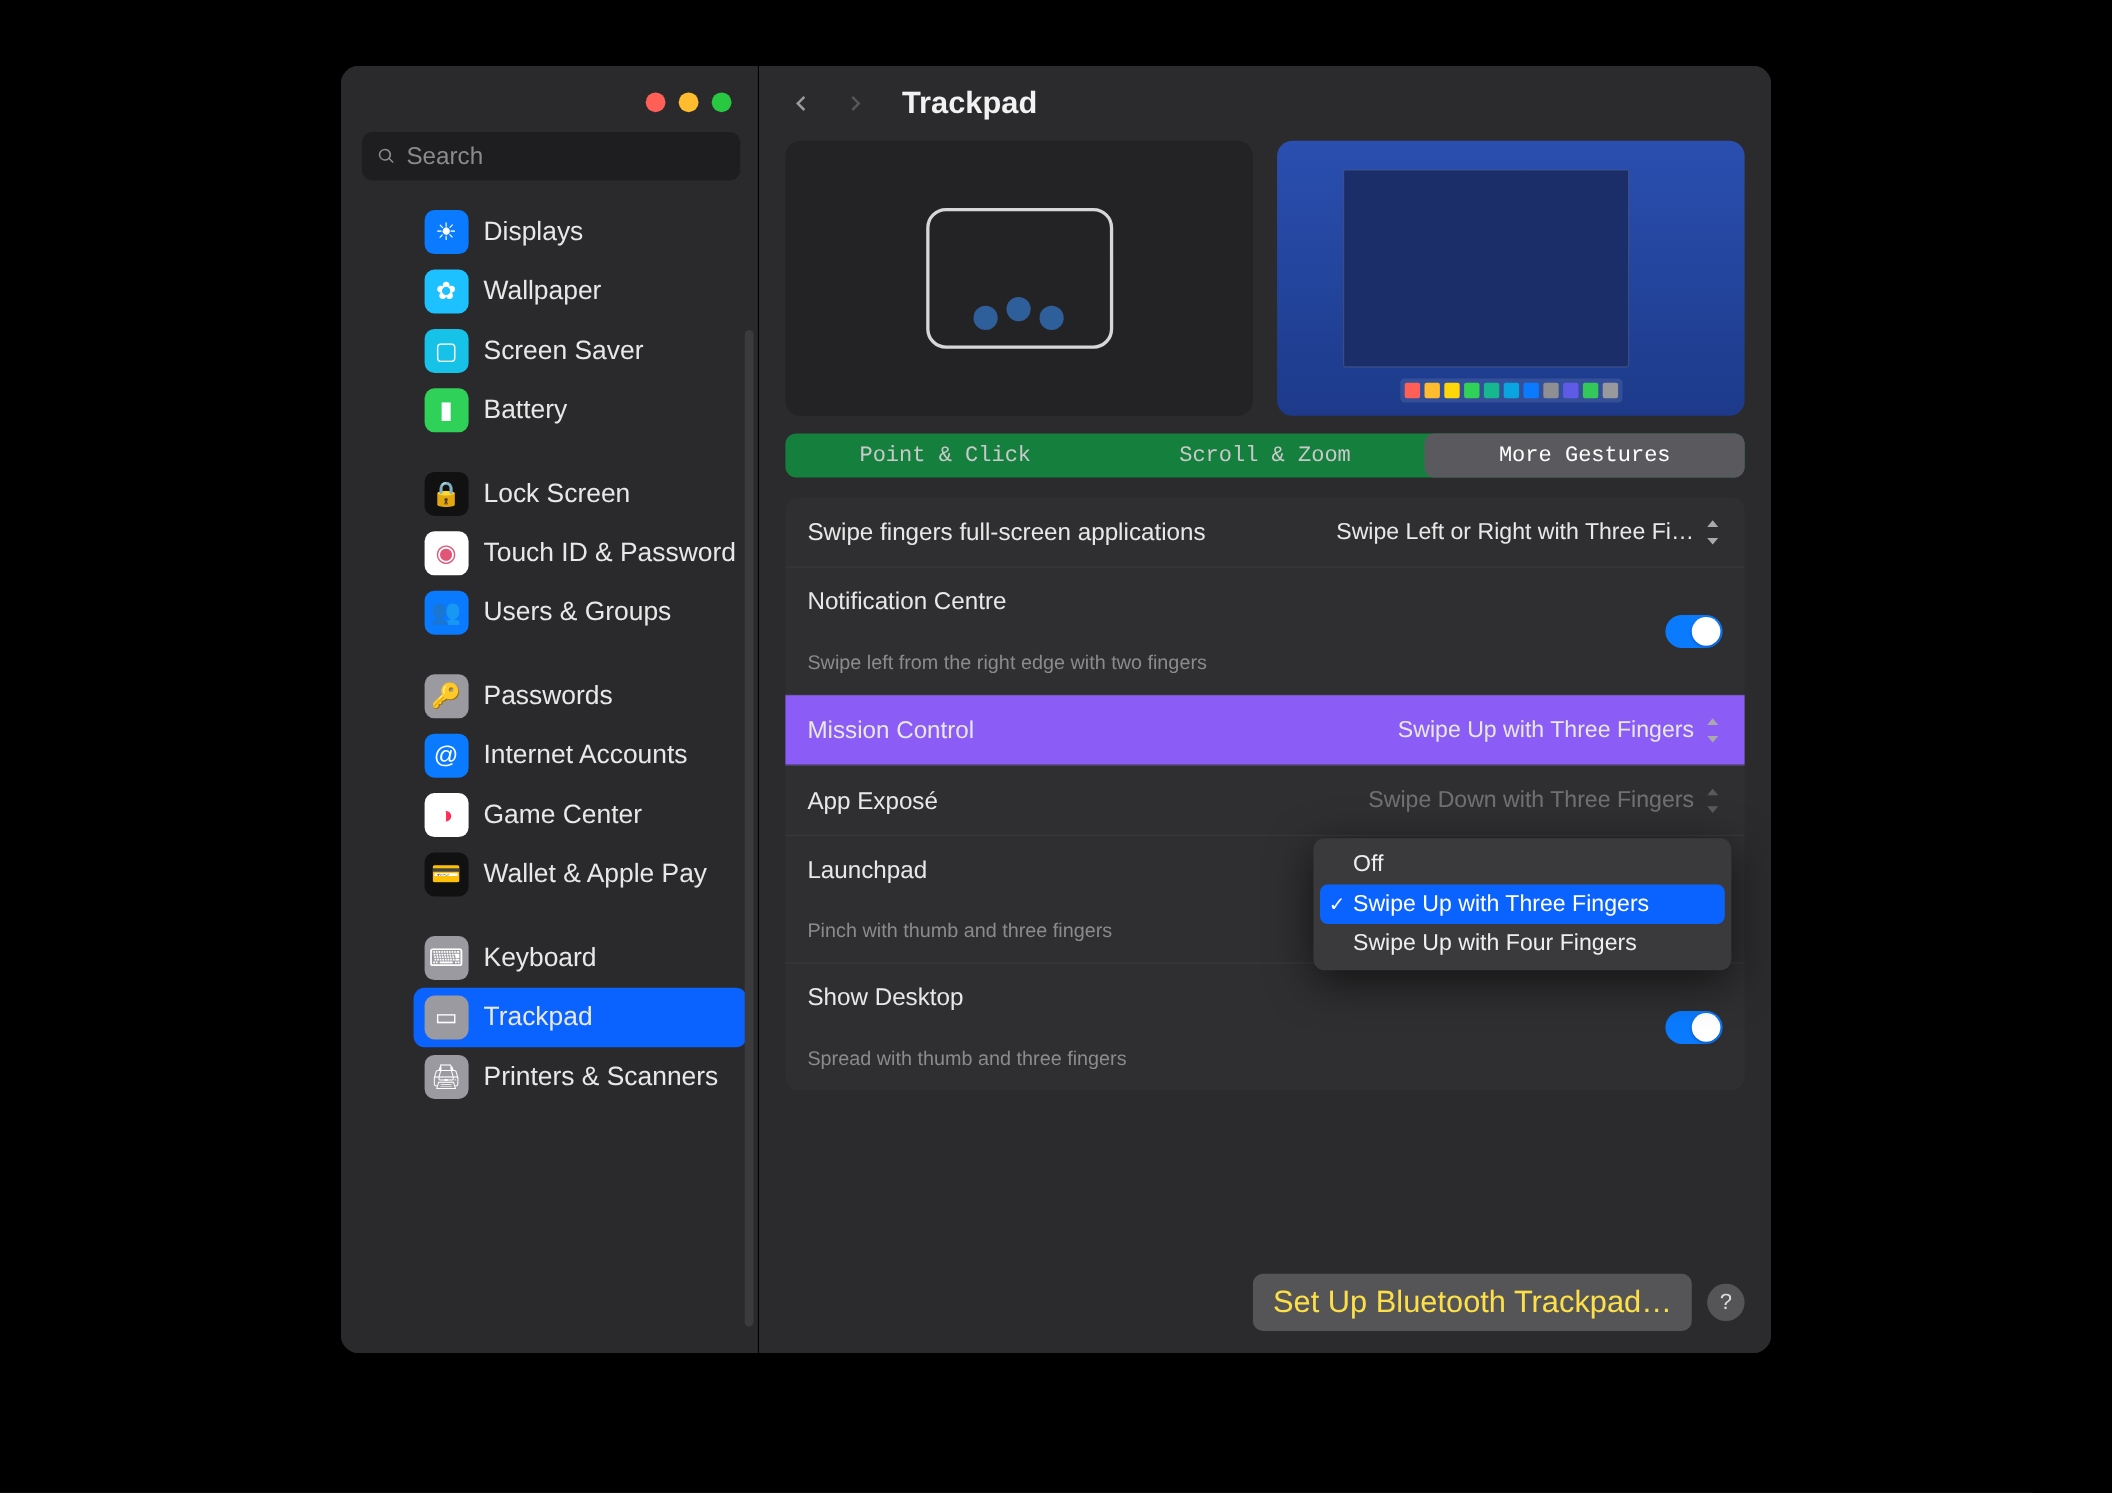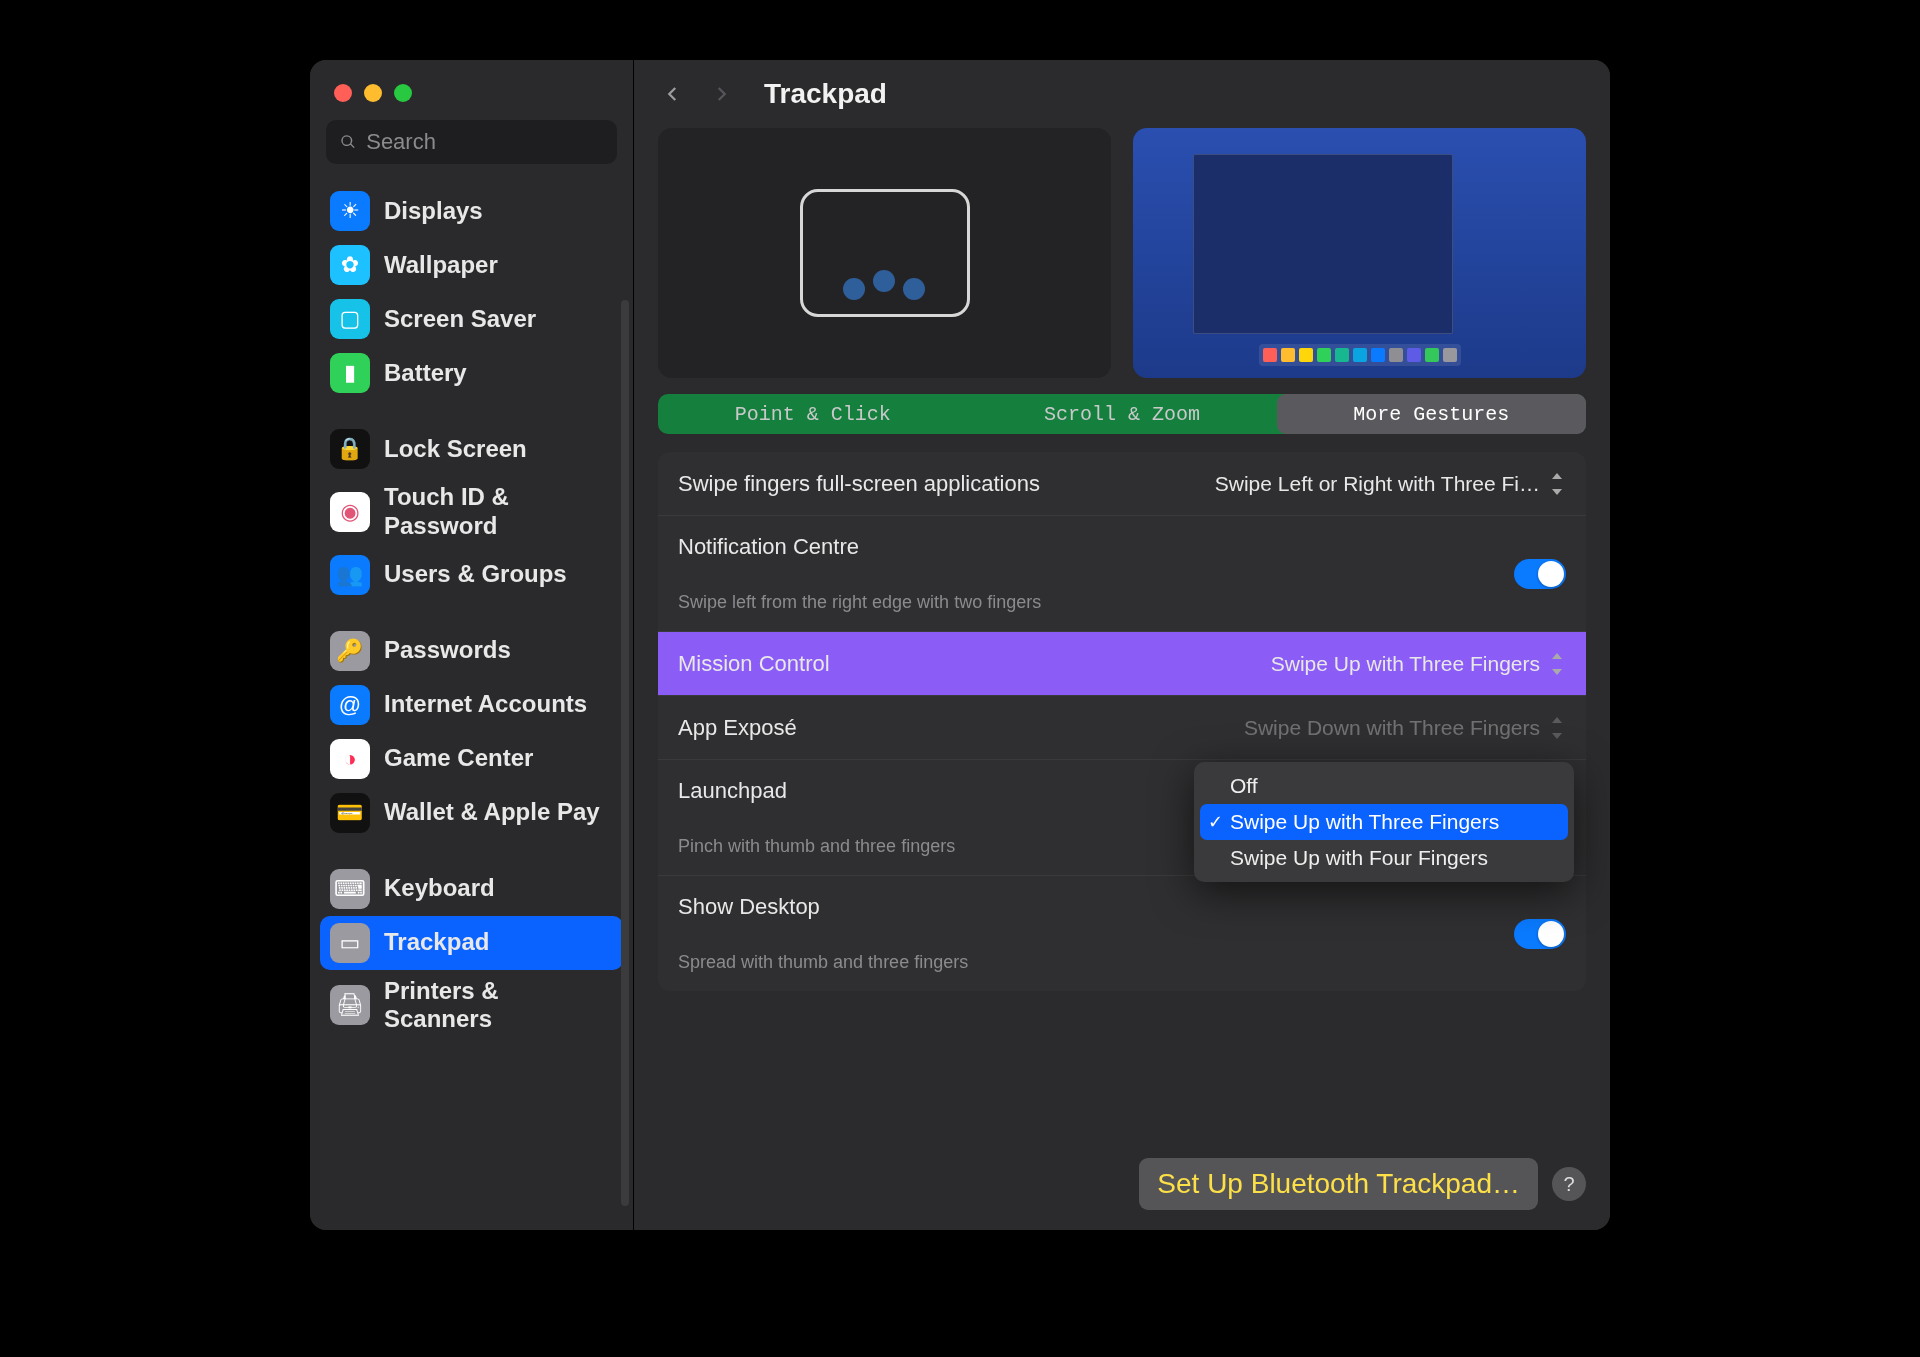--- a/index.html
+++ b/index.html
@@ -18,26 +18,27 @@
     width: 1300px;
     height: 1170px;
     background: #2a2a2c;
     border-radius: 16px;
     display: flex;
     overflow: hidden;
     box-shadow: 0 20px 60px rgba(0,0,0,0.6);
   }
   
   .sidebar {
-    width: 324px;
+    width: 380px;
     background: #2a2a2c;
     border-right: 1px solid #000;
     display: flex;
     flex-direction: column;
     position: relative;
+    align-items: flex-end;
   }
   .traffic-lights {
     display: flex;
     gap: 12px;
     padding: 24px 24px 18px 24px;
   }
   .traffic-lights span {
     width: 18px; height: 18px; border-radius: 50%;
   }
   .tl-red { background:#ff5f57; }
@@ -67,21 +68,21 @@
     border-radius: 10px;
     cursor: pointer;
     gap: 14px;
   }
   .sidebar-item.selected { background:#0a63ff; }
   .sidebar-item .icon {
     width:40px; height:40px; border-radius:9px;
     display:flex; align-items:center; justify-content:center;
     flex-shrink:0; font-size:22px; color:#fff;
   }
-  .sidebar-item .label { font-size:24px; color:#e8e8e8; line-height:1.2;font-weight:bold; }
+  .sidebar-item .label { font-size:24px; color:#e8e8e8; line-height:1.2; }
   .sidebar-group-gap { height: 22px; }
   .sidebar-scrollbar {
     position:absolute; right:4px; top:240px; bottom:24px;
     width:8px; background:#3b3b3d; border-radius:4px;
   }
   
   .main {
     flex:1;
     background:#2b2b2d;
     display:flex; flex-direction:column;

